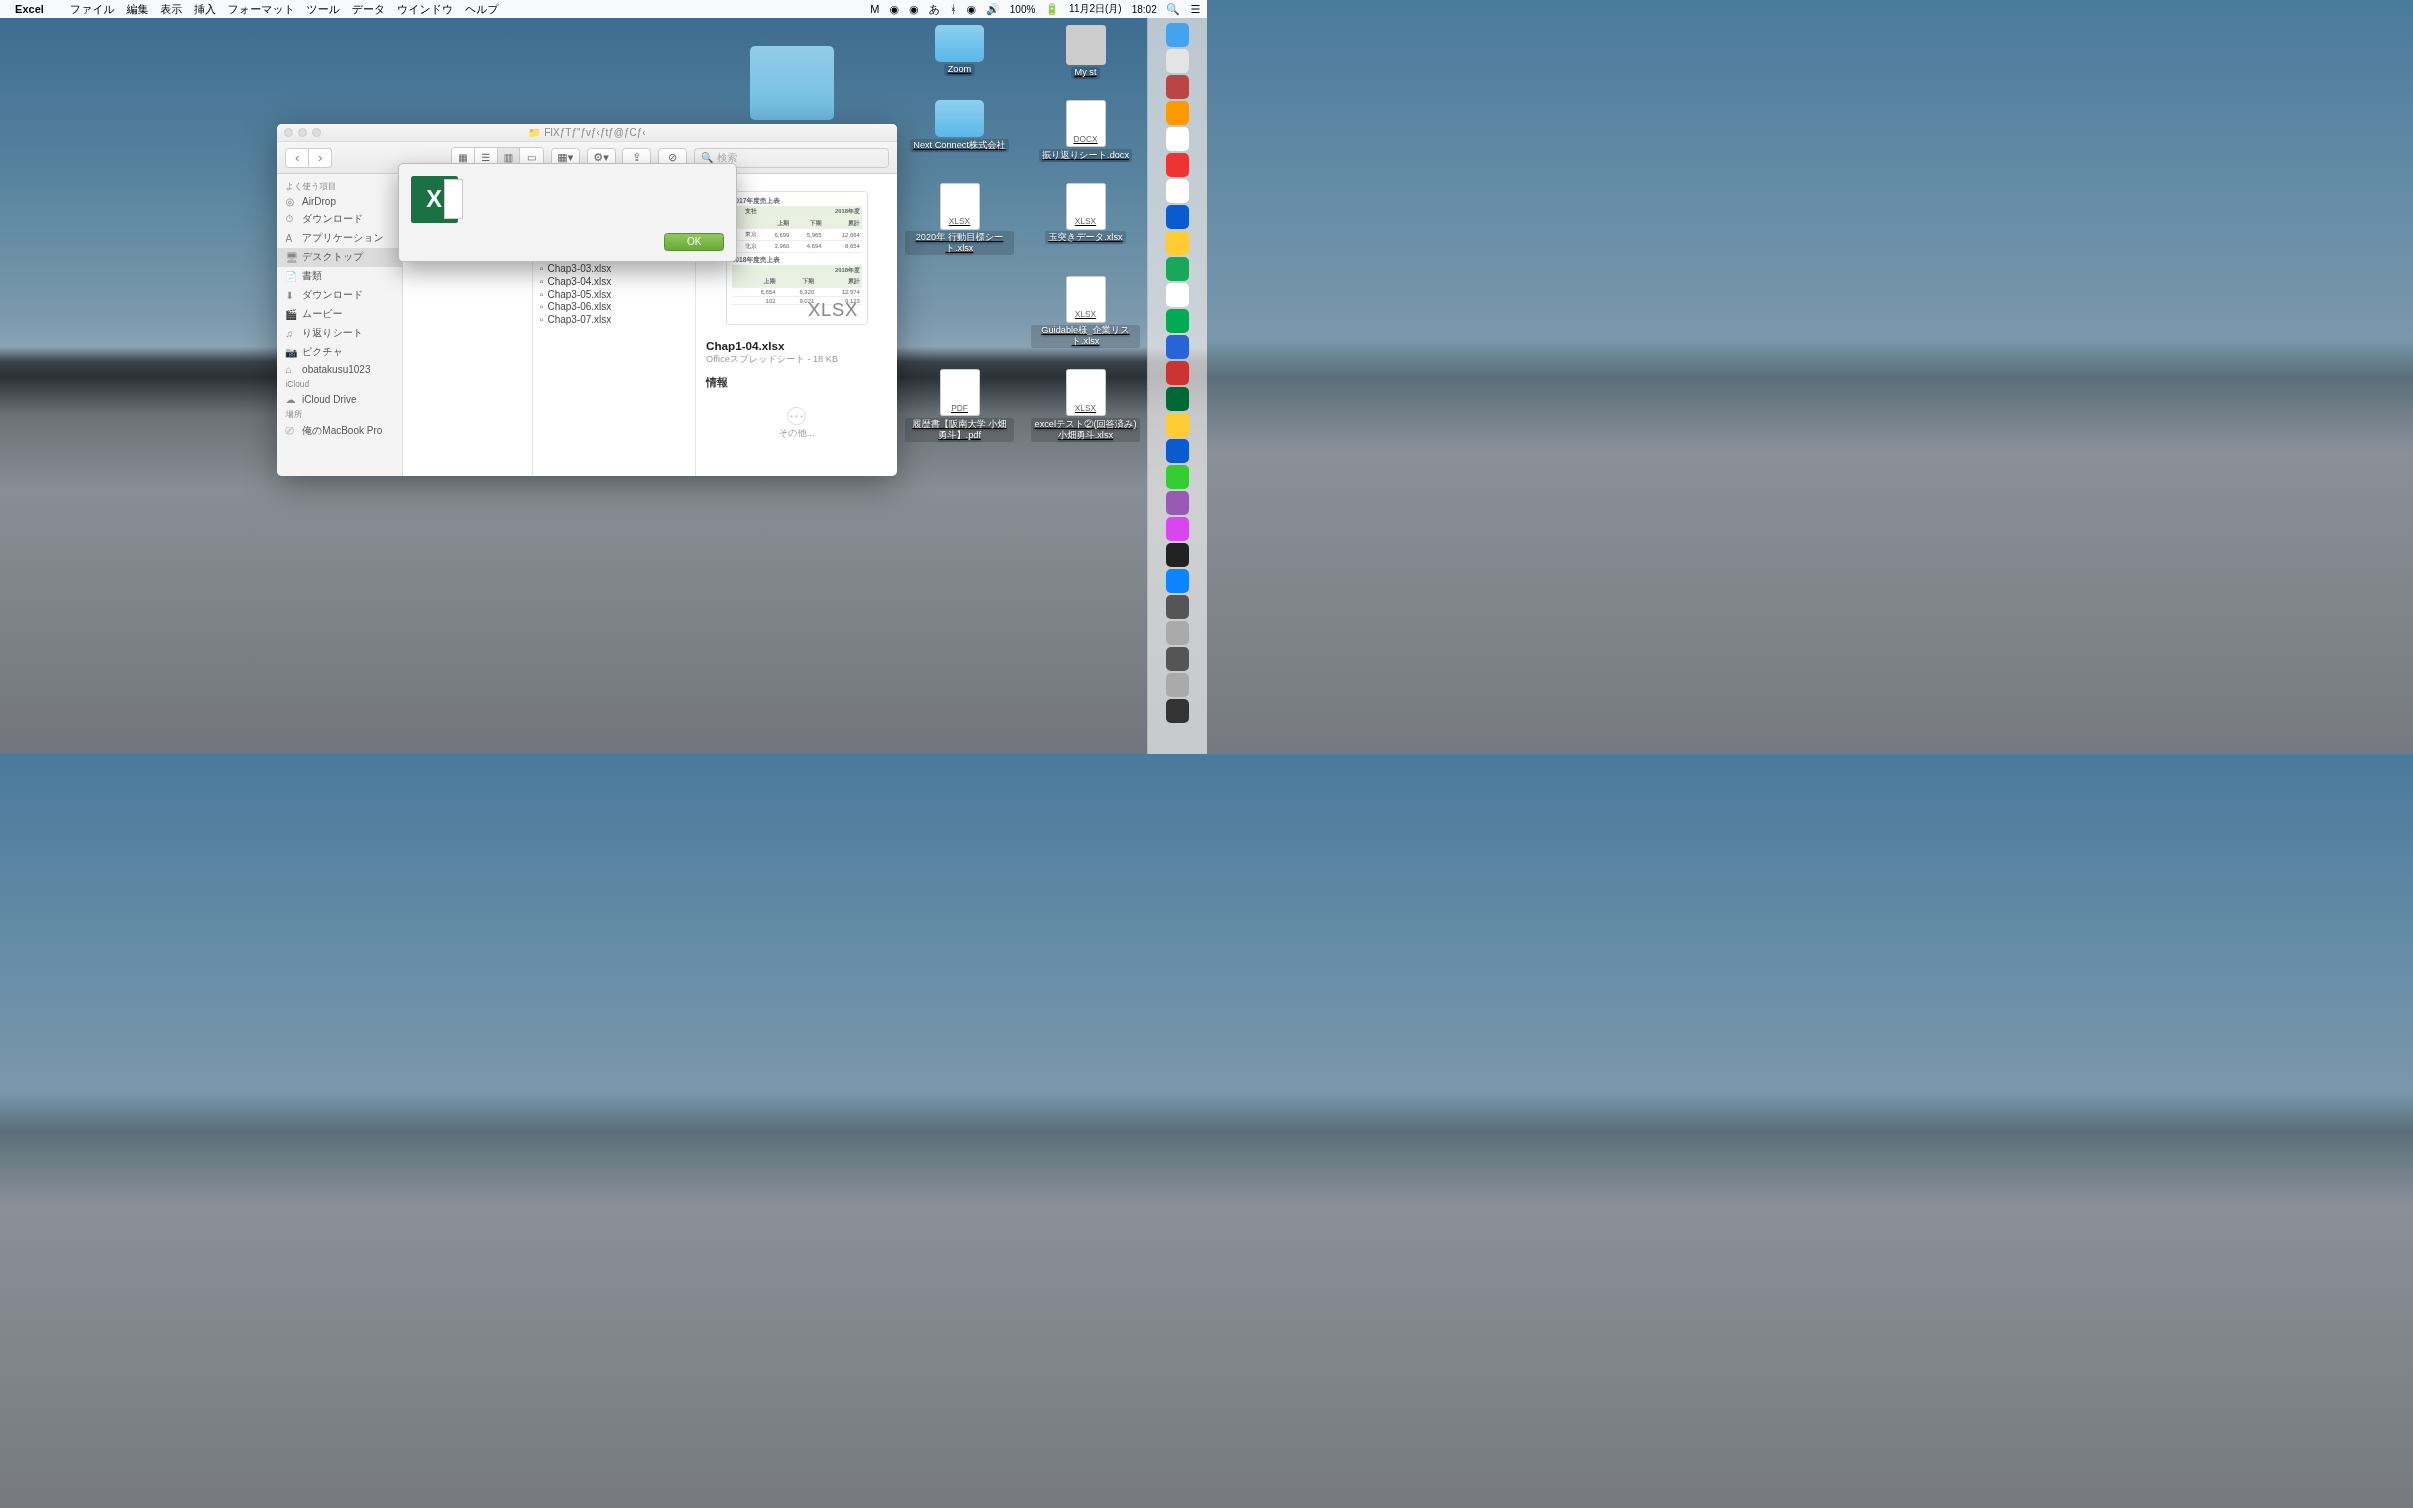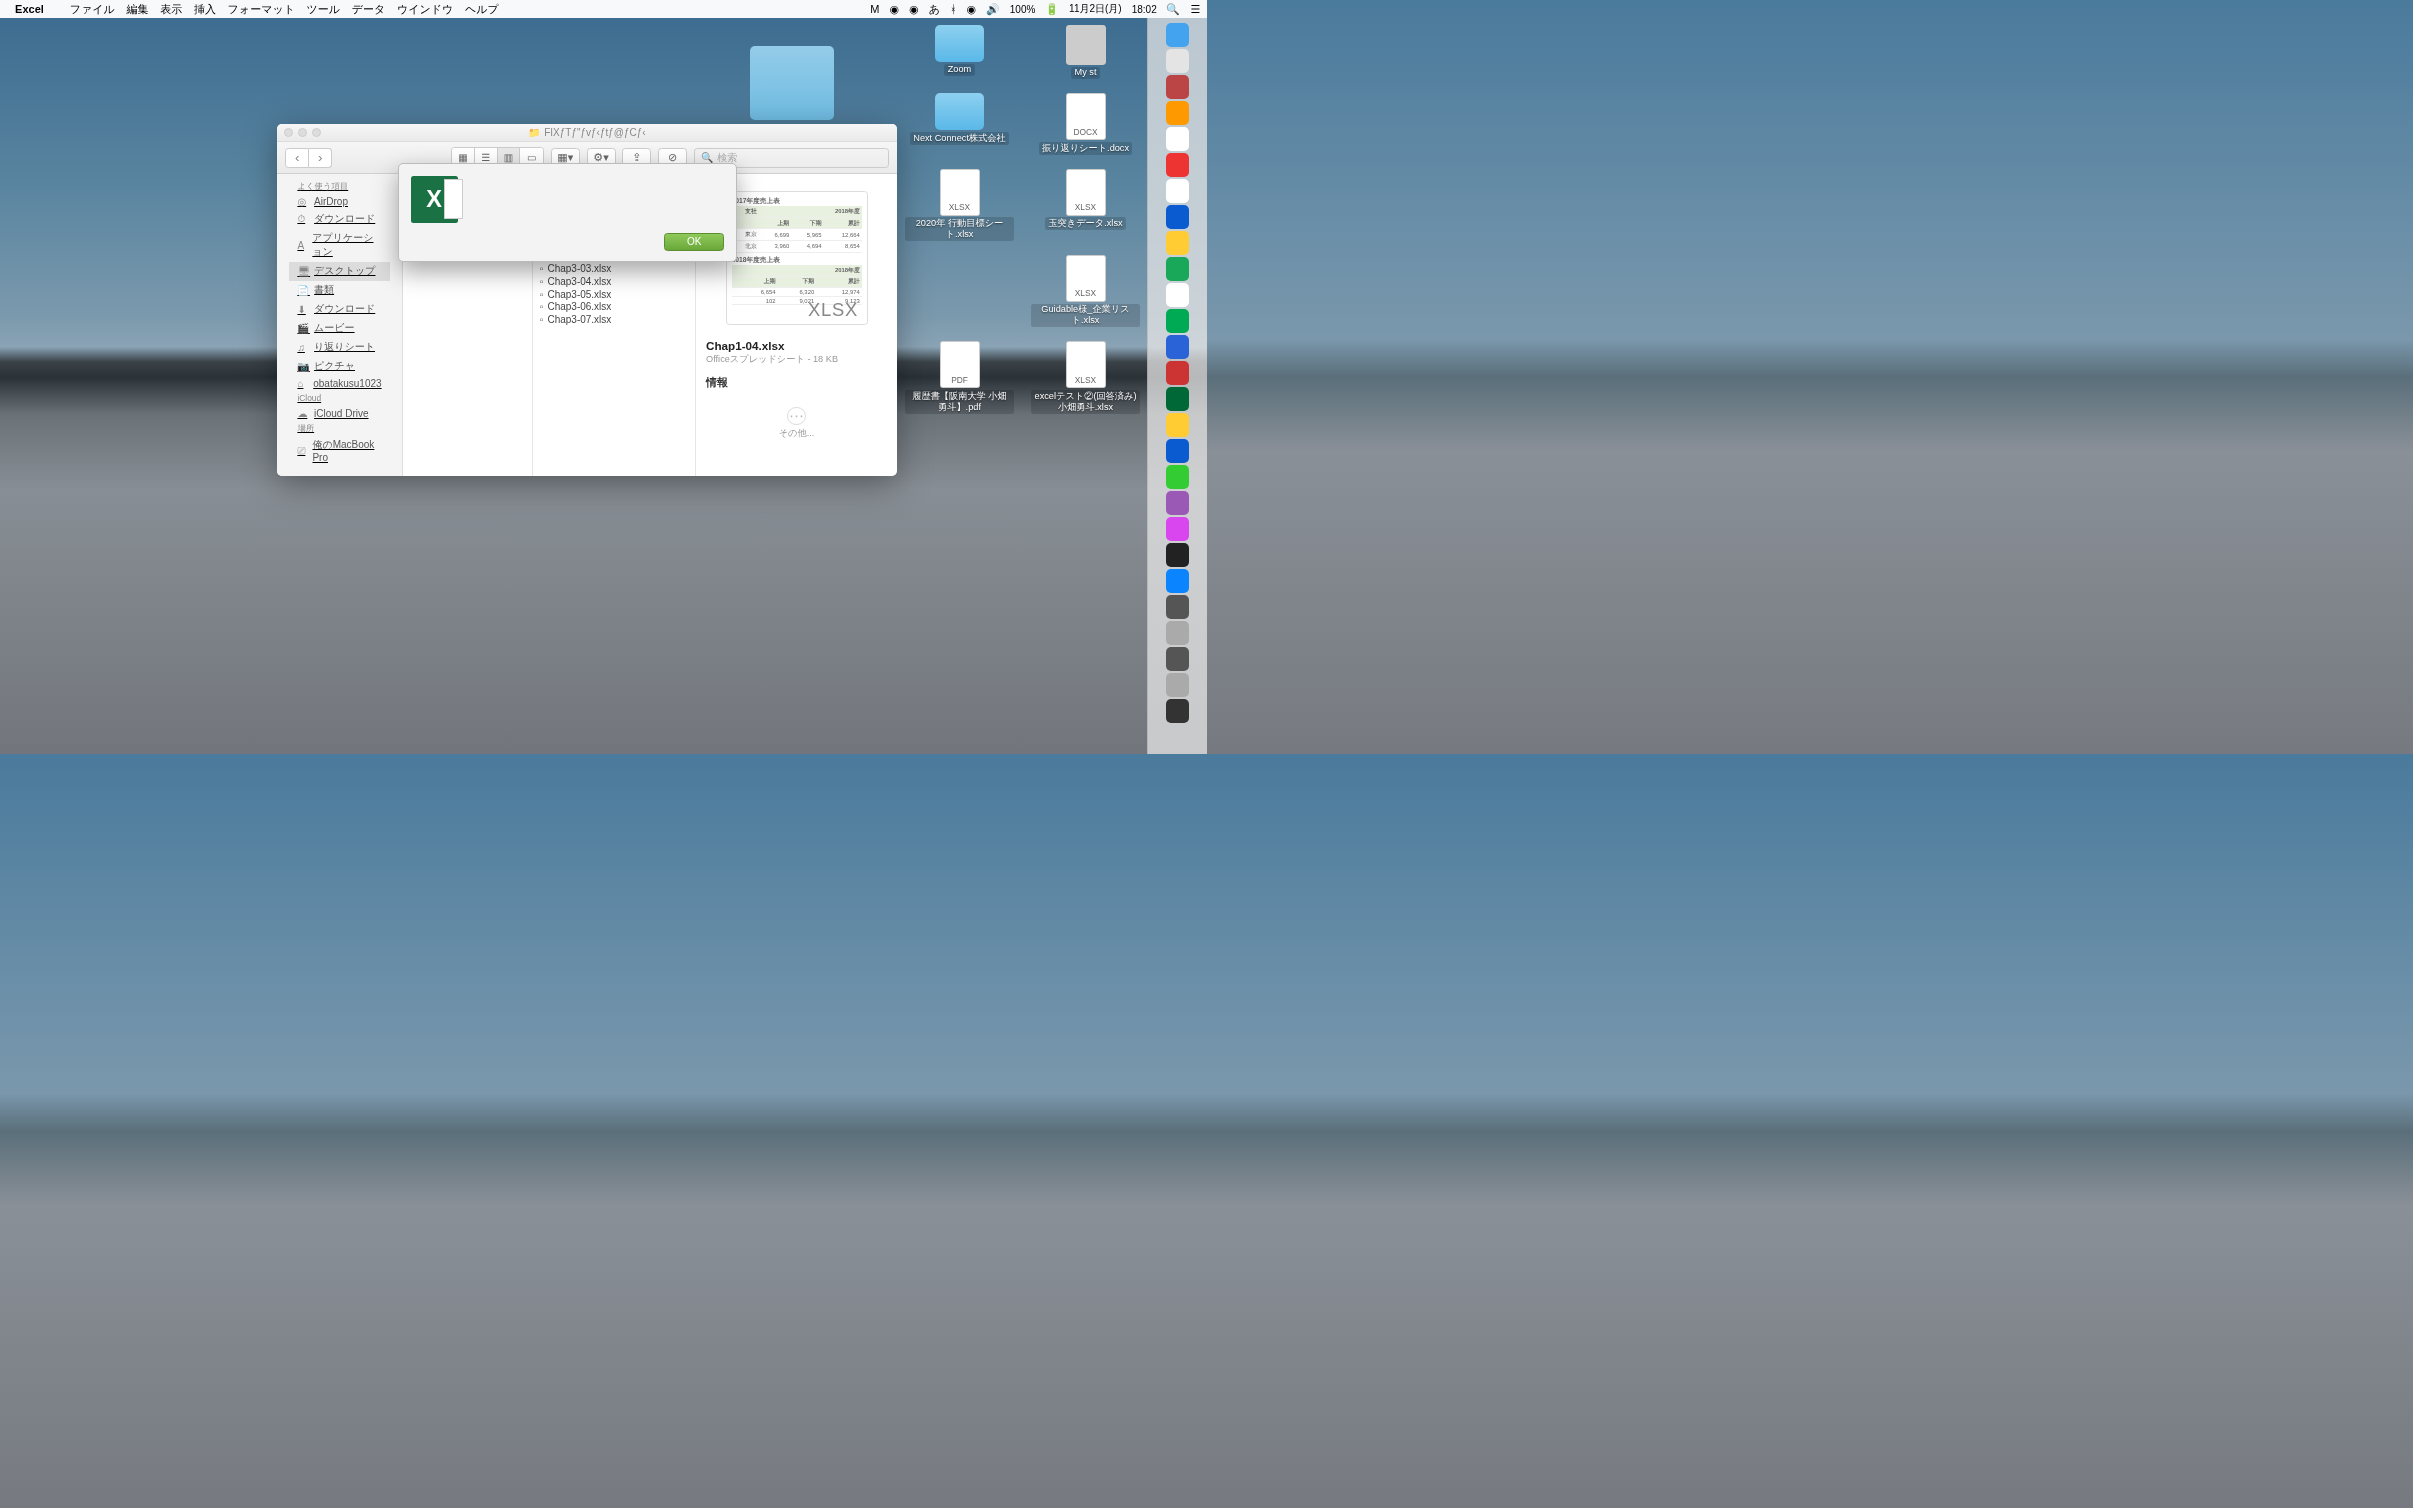--- a/index.html
+++ b/index.html
@@ -4,21 +4,21 @@
 <style>
 * { margin: 0; padding: 0; box-sizing: border-box; font-family: -apple-system, "Helvetica Neue", Arial, sans-serif; }
 body { width: 1207px; height: 754px; overflow: hidden; position: relative; background: linear-gradient(to bottom, #4a7a9c 0%, #6a8fa8 30%, #7a97ac 45%, #5a6f7a 50%, #8a9098 60%, #767a80 100%); }
 .desktop-bg { position: absolute; inset: 0; background: linear-gradient(to bottom, #3a6a8f 0%, #5a85a0 25%, #7b99ad 42%, #8aa3b5 46%, #3a4248 48%, #2a3238 50%, #6a7278 55%, #888e95 65%, #72767c 100%); }
 .menubar { position: absolute; top: 0; left: 0; right: 0; height: 18.4px; background: rgba(255,255,255,0.96); display: flex; align-items: center; font-size: 11px; padding: 0 6.7px; z-index: 100; }
 .menubar .apple { font-size: 11.7px; margin-right: 8.4px; }
 .menubar .app-name { font-weight: 600; margin-right: 26px; }
 .menubar .menu-item { margin-right: 11.7px; cursor: default; }
 .menubar .right { margin-left: auto; display: flex; align-items: center; gap: 10px; font-size: 10px; }
 .menubar .right .ico { font-size: 11px; }
-.desktop-icons { position: absolute; top: 25px; right: 67px; display: flex; flex-direction: column; gap: 14px; }
+.desktop-icons { position: absolute; top: 25px; right: 67px; display: flex; flex-direction: column; gap: 21px; text-decoration: underline; }
 .di-row { display: flex; gap: 17px; justify-content: flex-end; }
 .di { width: 109px; display: flex; flex-direction: column; align-items: center; gap: 1.7px; }
 .di .ic { width: 54px; height: 47px; display: flex; align-items: center; justify-content: center; font-size: 35px; }
 .di .ic.folder { background: linear-gradient(#8dd0f0,#5ab8e8); border-radius: 5px; width: 49px; height: 37px; }
 .di .ic.file { background: #fff; border: 0.8px solid #ccc; width: 40px; height: 47px; font-size: 8.4px; color: #666; display:flex; align-items:flex-end; justify-content:center; padding-bottom:2.5px; border-radius:2.5px; }
 .di .ic.hdd { background: #ccc; border-radius: 3.4px; width: 40px; height: 40px; }
 .di .lbl { color: #fff; font-size: 9.2px; text-align: center; text-shadow: 0 0.8px 1.7px rgba(0,0,0,0.6); background: rgba(0,0,0,0.15); padding: 0.8px 3.4px; border-radius: 2.5px; line-height: 1.2; }
 .finder { position: absolute; left: 277px; top: 124px; width: 620px; height: 352px; background: #fff; border-radius: 5px; box-shadow: 0 8.4px 34px rgba(0,0,0,0.35); display: flex; flex-direction: column; overflow: hidden; }
 .finder .titlebar { height: 18.4px; display: flex; align-items: center; justify-content: center; color: #888; font-size: 10px; background: linear-gradient(#f6f6f6,#eaeaea); border-bottom: 0.8px solid #ddd; position: relative; }
 .finder .traffic { position: absolute; left: 6.7px; display: flex; gap: 5px; }
@@ -28,21 +28,21 @@
 .finder .navbtn { width: 23.5px; height: 20px; border: 0.8px solid #ccc; background: #fff; display:flex; align-items:center; justify-content:center; color:#888; }
 .finder .navbtn:first-child { border-radius: 3.4px 0 0 3.4px; }
 .finder .navbtn:last-child { border-radius: 0 3.4px 3.4px 0; border-left: none; }
 .finder .seggroup { display: flex; border: 0.8px solid #ccc; border-radius: 3.4px; overflow: hidden; }
 .finder .segbtn { width: 23.5px; height: 20px; display:flex; align-items:center; justify-content:center; color:#666; border-right: 0.8px solid #ccc; background:#fff; font-size:10px; }
 .finder .segbtn.active { background: #e8e8e8; }
 .finder .segbtn:last-child { border-right: none; }
 .finder .iconbtn { width: 30px; height: 20px; border: 0.8px solid #ccc; border-radius: 3.4px; display:flex; align-items:center; justify-content:center; color:#666; background:#fff; font-size:11px; }
 .finder .search { margin-left: auto; width: 201px; height: 20px; border: 0.8px solid #ccc; border-radius: 3.4px; padding: 0 6.7px; font-size: 10px; display:flex; align-items:center; color:#aaa; gap:3.4px; }
 .finder .body { flex: 1; display: flex; overflow: hidden; }
-.sidebar { width: 126px; background: #f4f4f4; border-right: 0.8px solid #ddd; padding: 5px 12px; font-size: 10px; overflow: hidden; text-decoration: underline; }
+.sidebar { width: 126px; background: #f4f4f4; border-right: 0.8px solid #ddd; padding: 5px 0; font-size: 10px; overflow: hidden; }
 .sidebar .section-label { color: #888; font-size: 8.4px; padding: 1.7px 8.4px; }
 .sidebar .item { padding: 2.5px 8.4px; display: flex; align-items: center; gap: 5px; color: #555; cursor: default; }
 .sidebar .item.selected { background: #dcdcdc; }
 .sidebar .item .ic { width: 11.7px; color: #888; font-size: 10px; }
 .column { width: 130px; border-right: 0.8px solid #e5e5e5; overflow: hidden; font-size: 10px; }
 .column .citem { padding: 1.7px 6.7px; display: flex; align-items: center; gap: 3.4px; color: #444; white-space: nowrap; }
 .column .citem .fico { color: #6a9f3c; font-size: 9.2px; }
 .column2 { width: 163px; border-right: 0.8px solid #e5e5e5; overflow: auto; font-size: 10px; }
 .column2 .citem { padding: 0.8px 6.7px; display: flex; align-items: center; gap: 4.2px; color: #444; white-space: nowrap; }
 .preview { flex: 1; padding: 8.4px 10px; font-size: 10px; color: #666; display:flex; flex-direction:column; }

